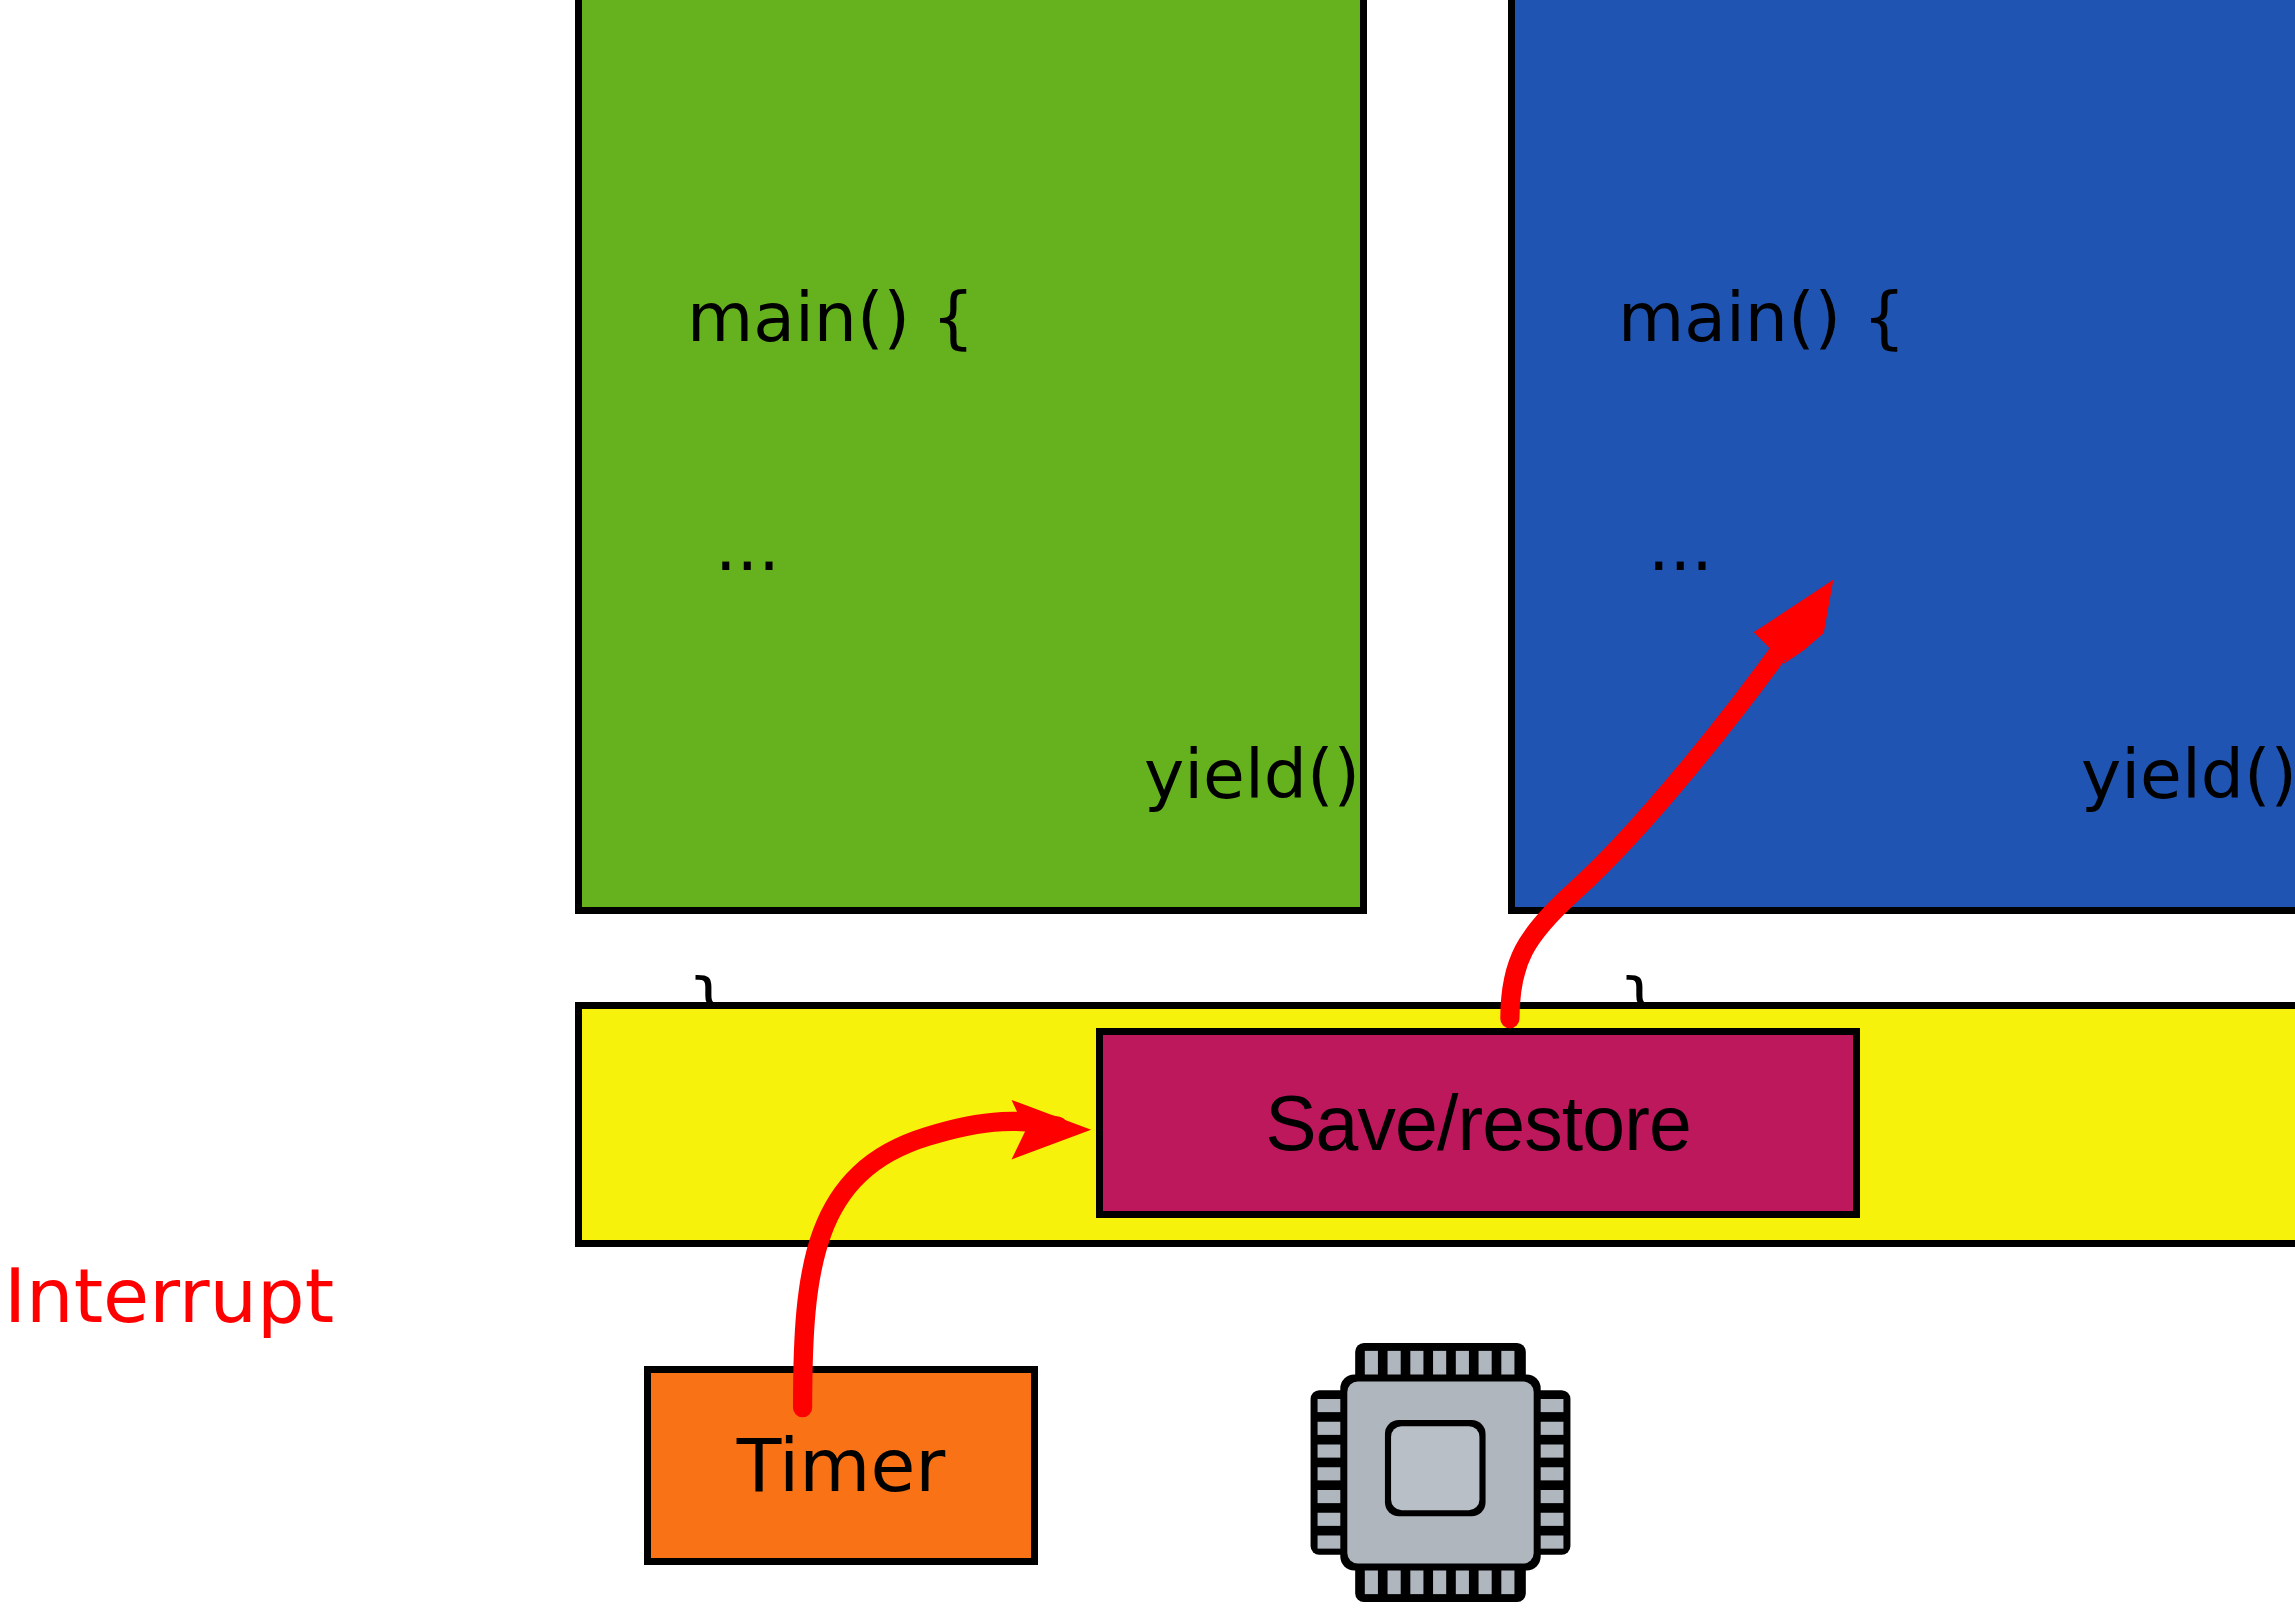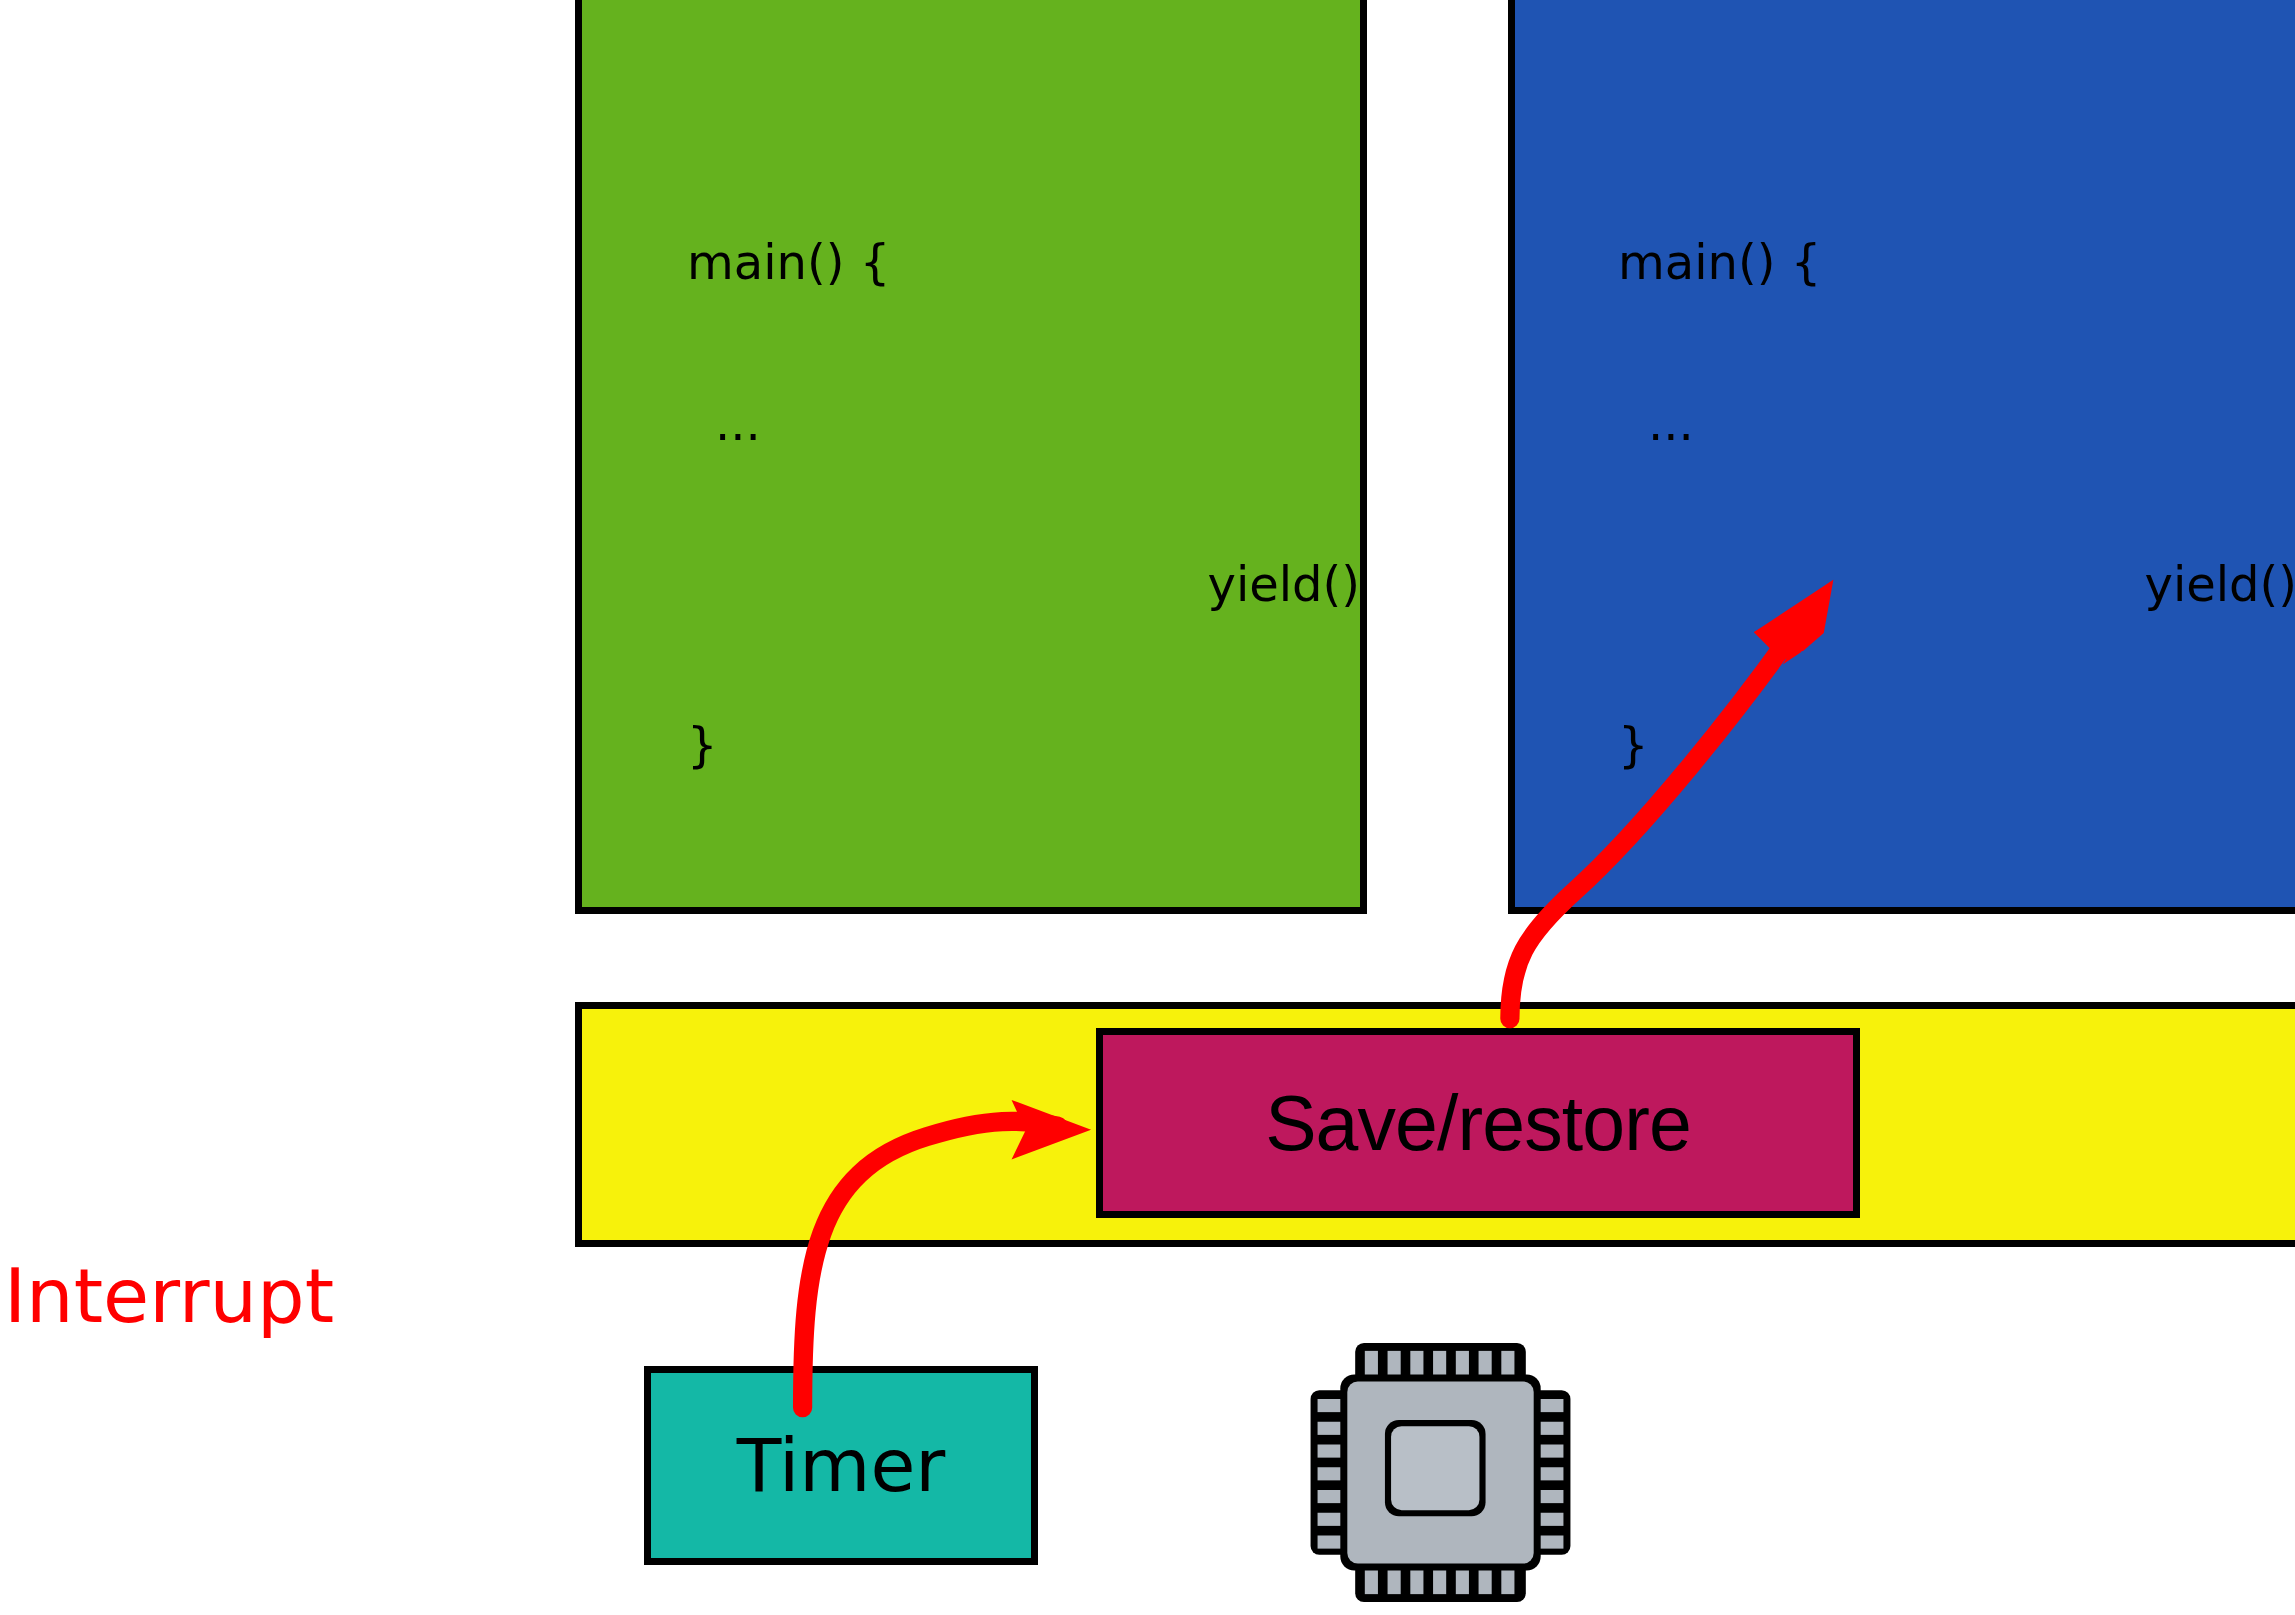--- a/index.html
+++ b/index.html
@@ -43,21 +43,21 @@
     height: 922px;
     background: #1F54B3;
   }
 
   .code-lines {
     position: absolute;
     left: 0;
     top: 129px;
     width: 100%;
     font-family: "DejaVu Sans", sans-serif;
-    font-size: 48px;
+    font-size: 68px;
     line-height: 1.12;
     color: #000000;
     white-space: pre;
   }
   .code-line {
     display: block;
     padding-left: 105px;
   }
   .code-line.indent-1 { padding-left: 133px; }
   .code-line.indent-2 { padding-left: 166px; text-align: right; }
@@ -99,21 +99,21 @@
   }
 
   
   .timer-box {
     position: absolute;
     box-sizing: border-box;
     left: 644px;
     top: 1366px;
     width: 394px;
     height: 199px;
-    background: #14b8a6;
+    background: #f97316;
     border: 7.9px solid #000000;
     display: flex;
     align-items: center;
     justify-content: center;
   }
   .timer-label {
     font-family: "DejaVu Sans", sans-serif;
     font-size: 73px;
     color: #000000;
     white-space: nowrap;

